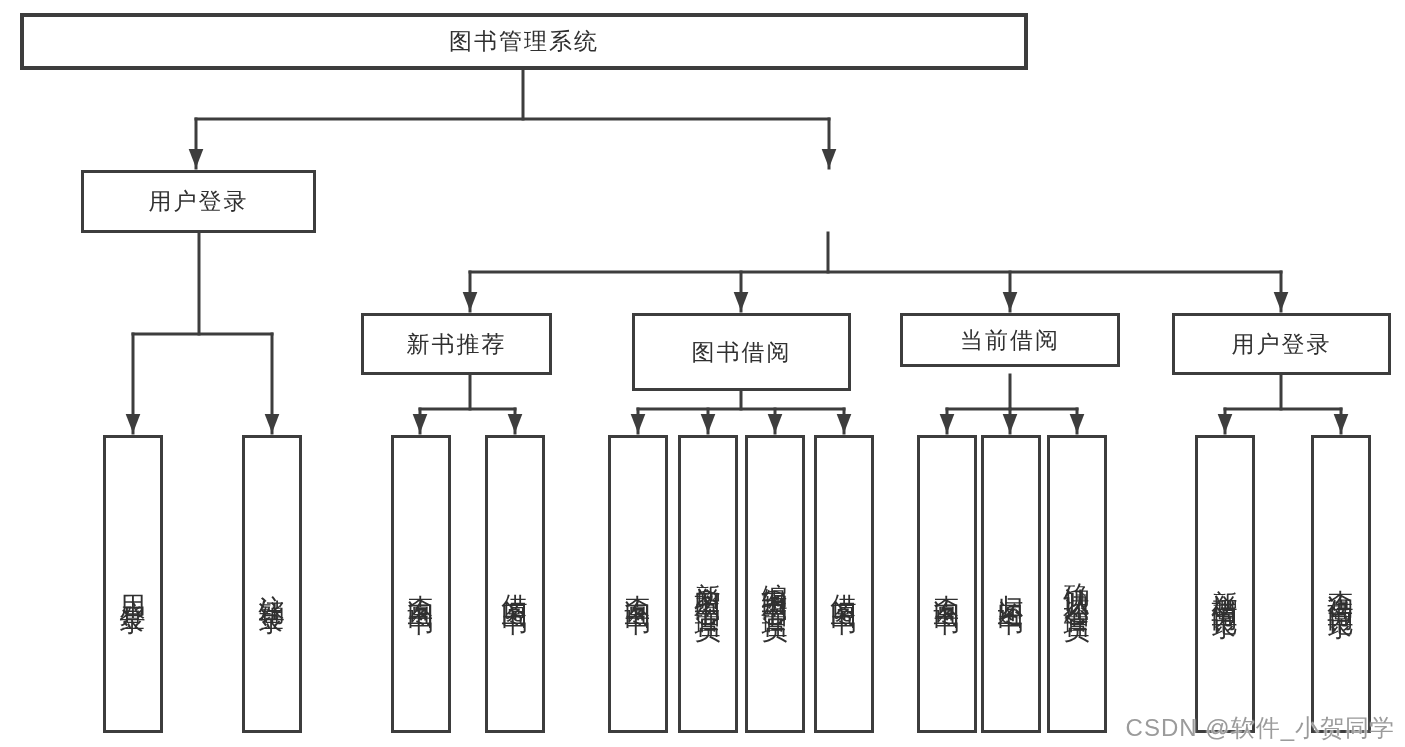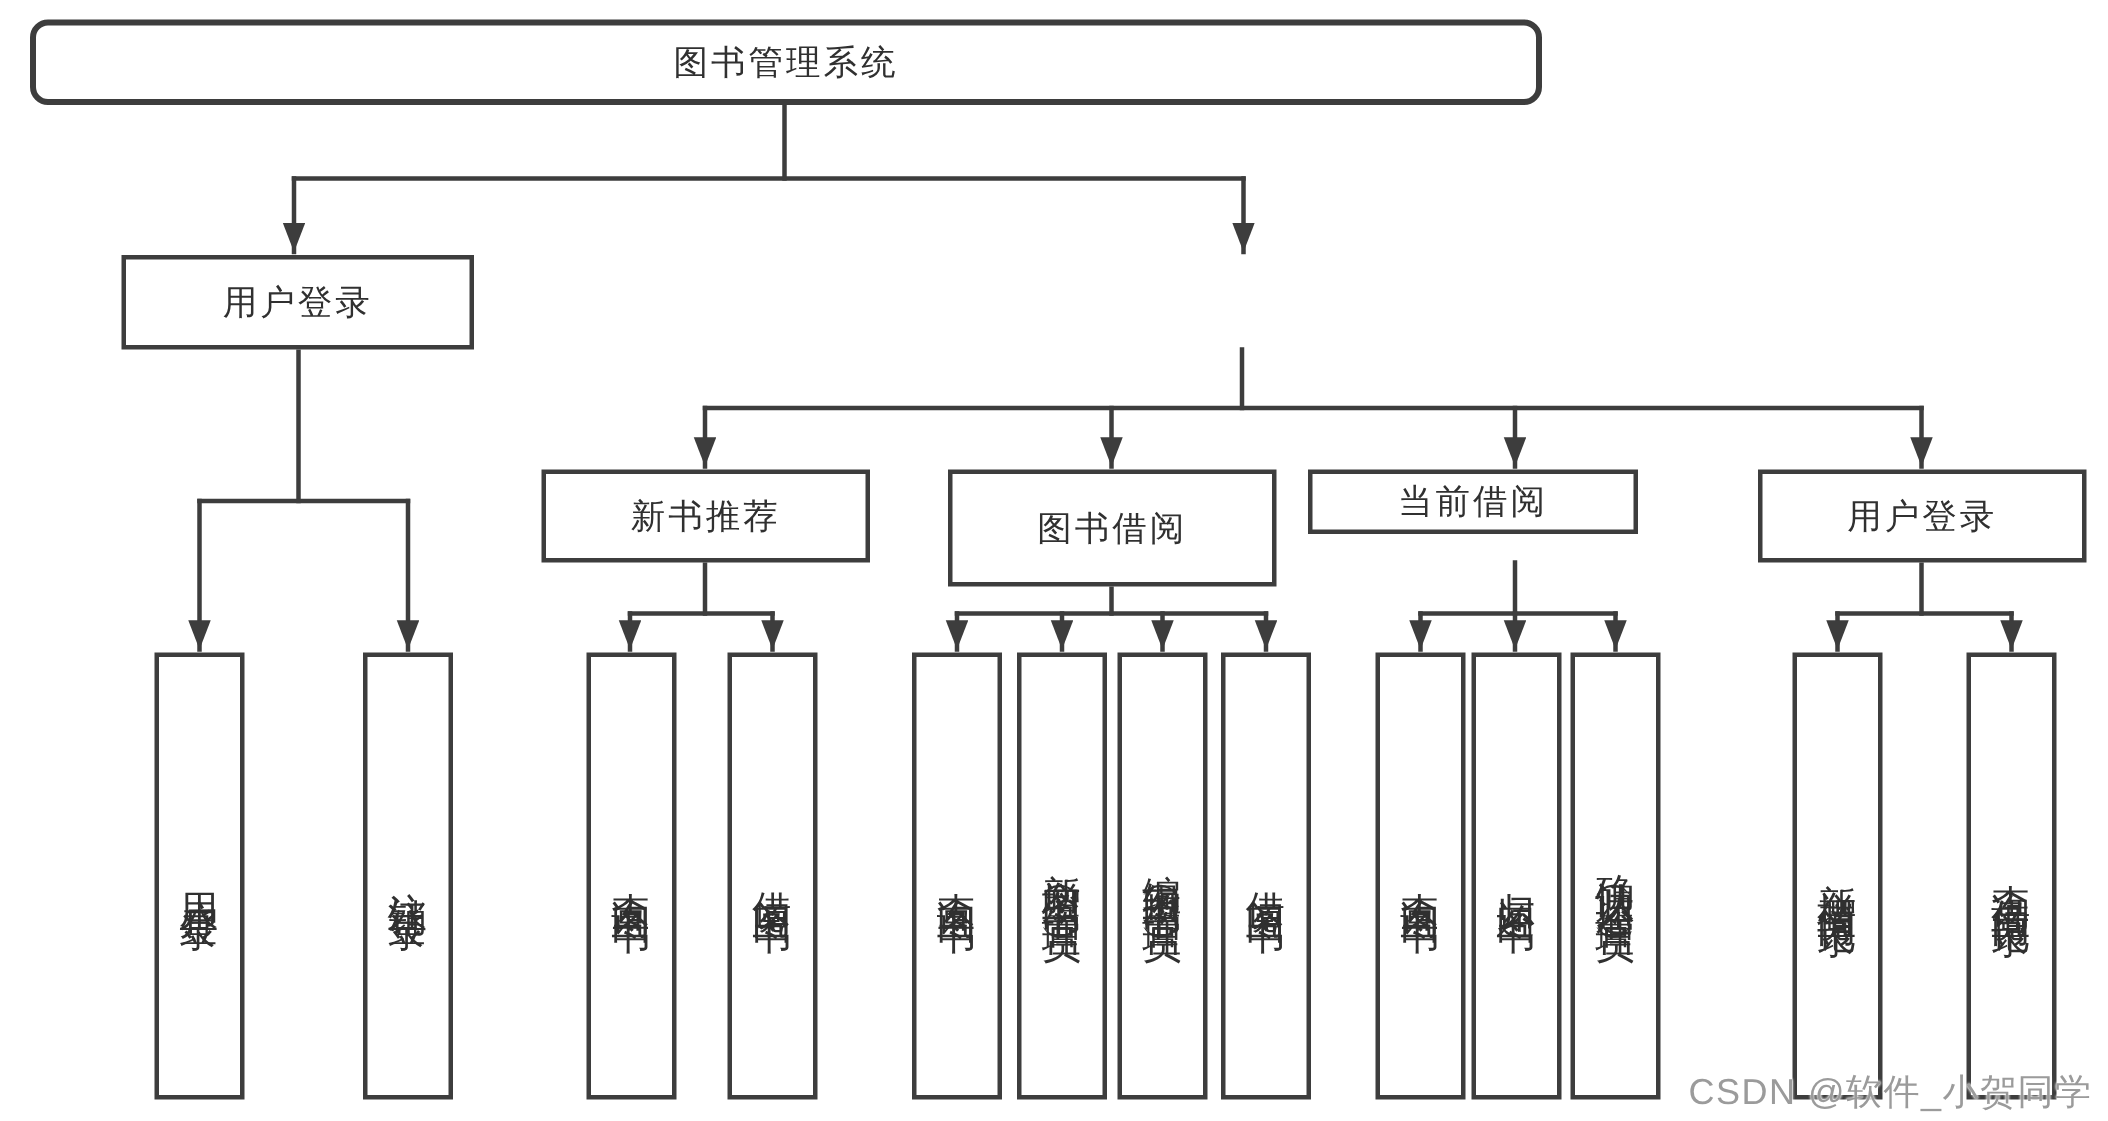--- a/index.html
+++ b/index.html
@@ -6,21 +6,21 @@
   .stage{
     position:relative;width:1405px;height:747px;background:#ffffff;
     font-family:"Liberation Sans","DejaVu Sans",sans-serif;overflow:hidden;
   }
   .connectors{position:absolute;left:0;top:0;width:1405px;height:747px;}
   .node{
     position:absolute;box-sizing:border-box;background:#ffffff;
     border:3px solid #3d3d3d;display:flex;align-items:center;justify-content:center;
     color:#303030;
   }
-  .node.root{border-width:4px;border-radius:12px;}
+  .node.root{border-width:4px;}
   .node .h-label{font-size:23px;letter-spacing:2px;white-space:nowrap;}
   .leaf .v-label{
     writing-mode:vertical-rl;text-orientation:mixed;
     font-size:26px;letter-spacing:5px;line-height:1;white-space:nowrap;
   }
   .watermark{
     position:absolute;right:10px;bottom:3px;z-index:5;
     font-size:24px;color:#9b9b9b;letter-spacing:1px;white-space:nowrap;
     text-shadow:0 0 2px #ffffff,0 0 2px #ffffff;
   }
@@ -81,27 +81,27 @@
   </svg>
 
   <div class="node root" style="left:20px;top:13px;width:1008px;height:57px">
     <span class="h-label">图书管理系统</span>
   </div>
 
   <div class="node" style="left:81px;top:170px;width:235px;height:63px">
     <span class="h-label">用户登录</span>
   </div>
 
-  <div class="node" style="left:361px;top:313px;width:219px;height:62px">
+  <div class="node" style="left:361px;top:313px;width:191px;height:62px">
     <span class="h-label">新书推荐</span>
   </div>
   <div class="node" style="left:632px;top:313px;width:219px;height:78px">
     <span class="h-label">图书借阅</span>
   </div>
-  <div class="node" style="left:872px;top:313px;width:220px;height:43px">
+  <div class="node" style="left:900px;top:313px;width:220px;height:54px">
     <span class="h-label">当前借阅</span>
   </div>
   <div class="node" style="left:1172px;top:313px;width:219px;height:62px">
     <span class="h-label">用户登录</span>
   </div>
 
   <div class="node leaf" style="left:103px;top:435px;width:60px;height:298px">
     <span class="v-label">用户登录</span>
   </div>
   <div class="node leaf" style="left:242px;top:435px;width:60px;height:298px">

